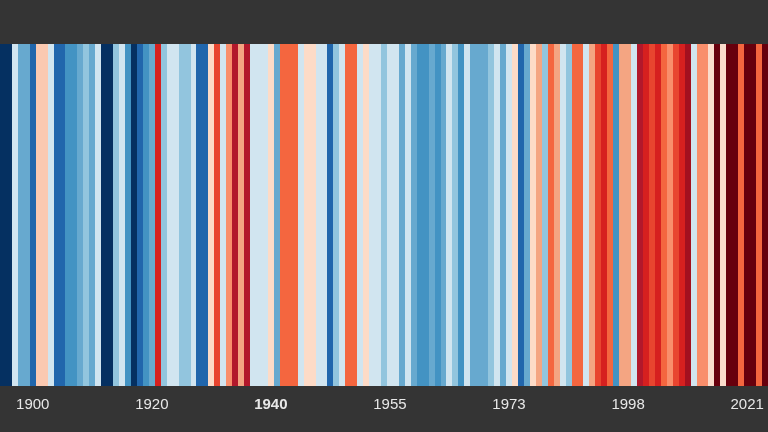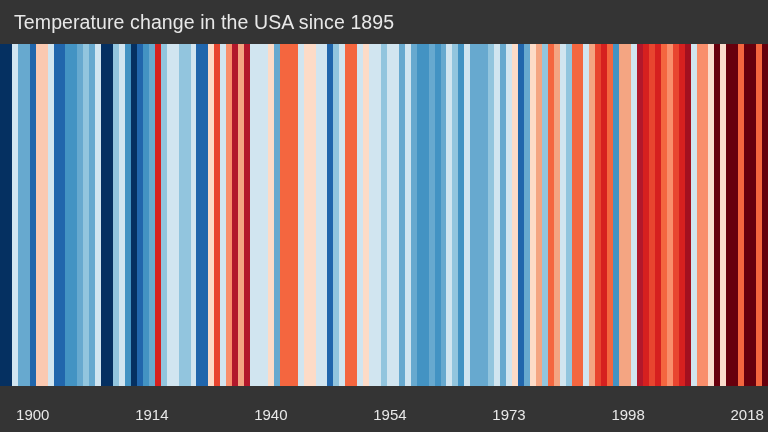--- a/index.html
+++ b/index.html
@@ -50,33 +50,32 @@
   }
   #x-axis {
     position: absolute;
     left: 0;
     top: 386px;
     width: 768px;
     height: 46px;
   }
   .x-tick-label {
     position: absolute;
-    top: 20px;
+    top: 9px;
     transform: translateX(-50%);
     color: #e8e8e8;
     font-size: 15px;
     white-space: nowrap;
   }
 </style>
 </head>
 <body>
 
 <div id="figure">
 
-  <div id="chart-title">Temperature change in the USA since 1895</div>
 
   <div id="plot-area">
       <div class="stripe" style="background: rgb(5, 48, 97);"></div>
       <div class="stripe" style="background: rgb(5, 48, 97);"></div>
       <div class="stripe" style="background: rgb(209, 229, 240);"></div>
       <div class="stripe" style="background: rgb(103, 169, 207);"></div>
       <div class="stripe" style="background: rgb(103, 169, 207);"></div>
       <div class="stripe" style="background: rgb(33, 102, 172);"></div>
       <div class="stripe" style="background: rgb(251, 201, 177);"></div>
       <div class="stripe" style="background: rgb(251, 201, 177);"></div>
@@ -198,21 +197,21 @@
       <div class="stripe" style="background: rgb(103, 0, 13);"></div>
       <div class="stripe" style="background: rgb(244, 102, 63);"></div>
       <div class="stripe" style="background: rgb(103, 0, 13);"></div>
       <div class="stripe" style="background: rgb(103, 0, 13);"></div>
       <div class="stripe" style="background: rgb(244, 102, 63);"></div>
       <div class="stripe" style="background: rgb(103, 0, 13);"></div>
     </div>
 
   <div id="x-axis">
       <div class="x-tick-label" style="left: 32.7442px;">1900</div>
-      <div class="x-tick-label" style="left: 151.814px;">1914</div>
-      <div class="x-tick-label" style="left: 270.884px;">1940</div>
-      <div class="x-tick-label" style="left: 389.953px;">1954</div>
+      <div class="x-tick-label" style="left: 151.814px;">1920</div>
+      <div class="x-tick-label" style="left: 270.884px; font-weight: bold;">1940</div>
+      <div class="x-tick-label" style="left: 389.953px;">1955</div>
       <div class="x-tick-label" style="left: 509.023px;">1973</div>
       <div class="x-tick-label" style="left: 628.093px;">1998</div>
-      <div class="x-tick-label" style="left: 747.163px;">2018</div>
+      <div class="x-tick-label" style="left: 747.163px;">2021</div>
     </div>
 
 </div>
 
 </body></html>

